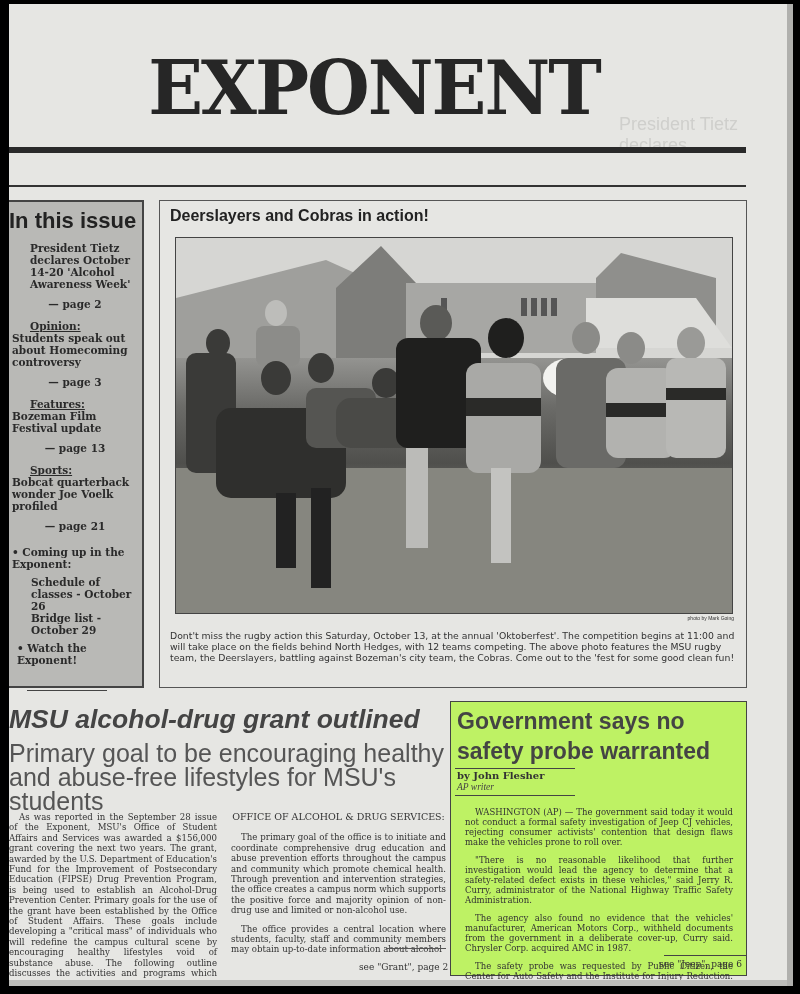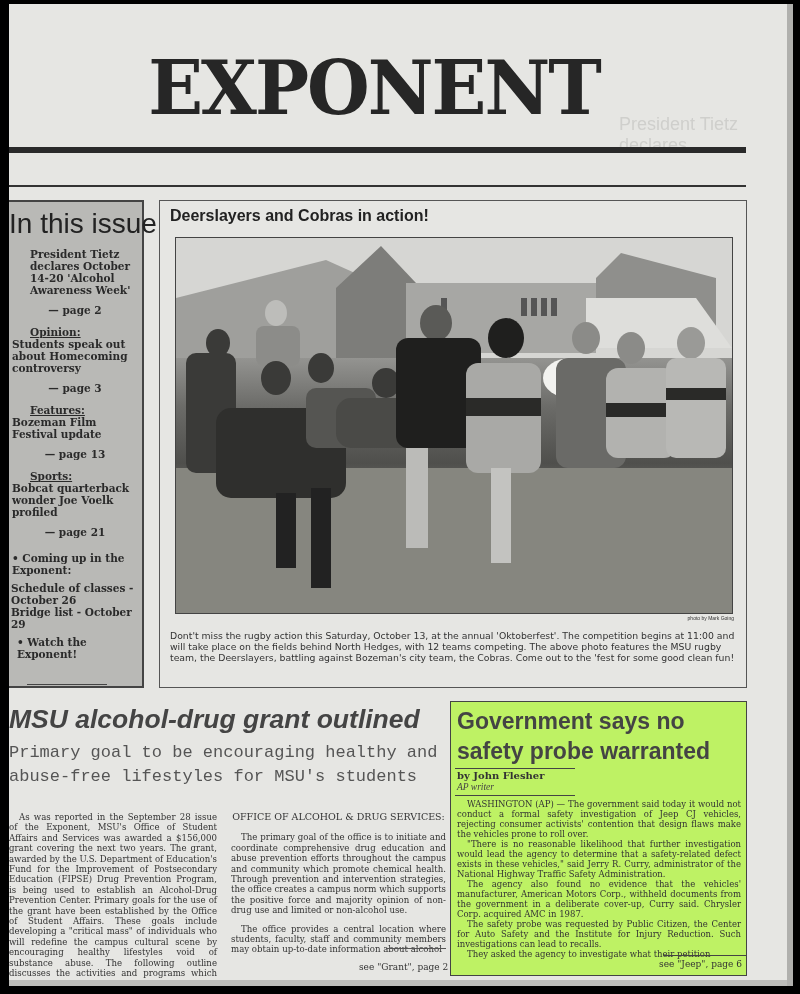--- a/index.html
+++ b/index.html
@@ -39,22 +39,22 @@
   .rule-thin {
     position: absolute; left: 0; top: 181px; width: 737px; height: 2px; background: #333;
   }
   
   .sidebar {
     position: absolute; left: 0; top: 196px; width: 135px; height: 488px;
     background: #b9b9b6; border: 2px solid #444; border-left: none;
     box-sizing: border-box;
   }
   .sidebar h2 {
-    margin: 6px 0 8px 0; font-family: "Liberation Sans", sans-serif; font-weight: normal;
-    font-size: 28px; color: #222; white-space: nowrap;
+    margin: 6px 0 8px 0; font-family: "Liberation Sans", sans-serif; font-weight: bold;
+    font-size: 22px; color: #222; white-space: nowrap;
   }
   .sb-item {
     font-family: "DejaVu Serif", serif; font-weight: bold; font-size: 10.5px;
     color: #2a2a2a; line-height: 12px; padding-left: 3px; padding-right: 4px;
   }
   .sb-item .cat { text-decoration: underline; padding-left: 18px; display: block; }
   .sb-item .pg { display: block; text-align: center; margin-top: 8px; }
   .sb-gap { height: 10px; }
   .sb-line { margin: 24px 0 0 18px; width: 80px; border-top: 1.5px solid #444; }
   
@@ -79,22 +79,22 @@
   .caption {
     position: absolute; left: 10px; top: 429px; width: 565px;
     font-family: "DejaVu Sans", sans-serif; font-size: 9.3px; line-height: 11px; color: #333;
   }
   
   .headline-a {
     position: absolute; left: 0; top: 700px; font-family: "Liberation Sans", sans-serif;
     font-weight: bold; font-size: 26.5px; color: #444; white-space: nowrap; font-style: italic;
   }
   .subhead-a {
-    position: absolute; left: 0; top: 737px; width: 440px; font-family: Liberation Mono, monospace;
-    font-size: 17px; line-height: 24px; color: #555;
+    position: absolute; left: 0; top: 737px; width: 440px; font-family: Liberation Sans, sans-serif;
+    font-size: 25px; line-height: 24px; color: #555;
   }
   .col {
     position: absolute; font-family: "DejaVu Serif", serif; font-size: 8.6px; line-height: 10.4px;
     color: #333; text-align: justify;
   }
   .col p { margin: 0 0 8px 0; text-indent: 10px; }
   .col1 { left: 0; top: 808px; width: 208px; }
   .col2 { left: 222px; top: 808px; width: 215px; }
   .col2 .office-head { text-align: center; text-indent: 0; font-size: 9.5px; margin-bottom: 10px; }
   .jump-a {
@@ -115,21 +115,21 @@
   .byline {
     position: absolute; left: 6px; top: 68px; font-family: "DejaVu Serif", serif; font-weight: bold;
     font-size: 10px; color: #333;
   }
   .byline-role {
     position: absolute; left: 6px; top: 80px; font-family: "Liberation Serif", serif; font-style: italic;
     font-size: 9.5px; color: #444;
   }
   .hb-rule2 { position: absolute; left: 4px; top: 93px; width: 120px; border-top: 1px solid #444; }
   .col3 { left: 6px; top: 97px; width: 284px; font-size: 8.5px; line-height: 10px; }
-  .col3 p { margin: 0; }
+  .col3 p { margin: 8px; }
   .jump-b-rule { position: absolute; left: 213px; top: 253px; width: 82px; border-top: 1px solid #444; }
   .jump-b {
     position: absolute; right: 4px; top: 257px; font-family: "DejaVu Serif", serif; font-size: 9px; color: #333;
   }
   .bottom-shadow { position: absolute; left: 0; top: 976px; width: 778px; height: 6px; background: #bdbdba; }
 </style>
 </head>
 <body>
 
 <div class="page">
@@ -166,21 +166,21 @@
     <div class="sb-item">
       <span class="cat">Sports:</span>
       <span>Bobcat quarterback wonder Joe Voelk profiled</span>
       <span class="pg">— page 21</span>
     </div>
     <div class="sb-gap" style="height:14px"></div>
     <div class="sb-item">
       <span>• Coming up in the Exponent:</span>
     </div>
     <div class="sb-gap" style="height:6px"></div>
-    <div class="sb-item" style="padding-left:2px;">
+    <div class="sb-item" style="padding-left:22px;">
       <span style="display:block">Schedule of classes - October 26</span>
       <span style="display:block">Bridge list - October 29</span>
     </div>
     <div class="sb-gap" style="height:6px"></div>
     <div class="sb-item" style="padding-left:8px;">
       <span>• Watch the Exponent!</span>
     </div>
     <div class="sb-line"></div>
   </div>
 

